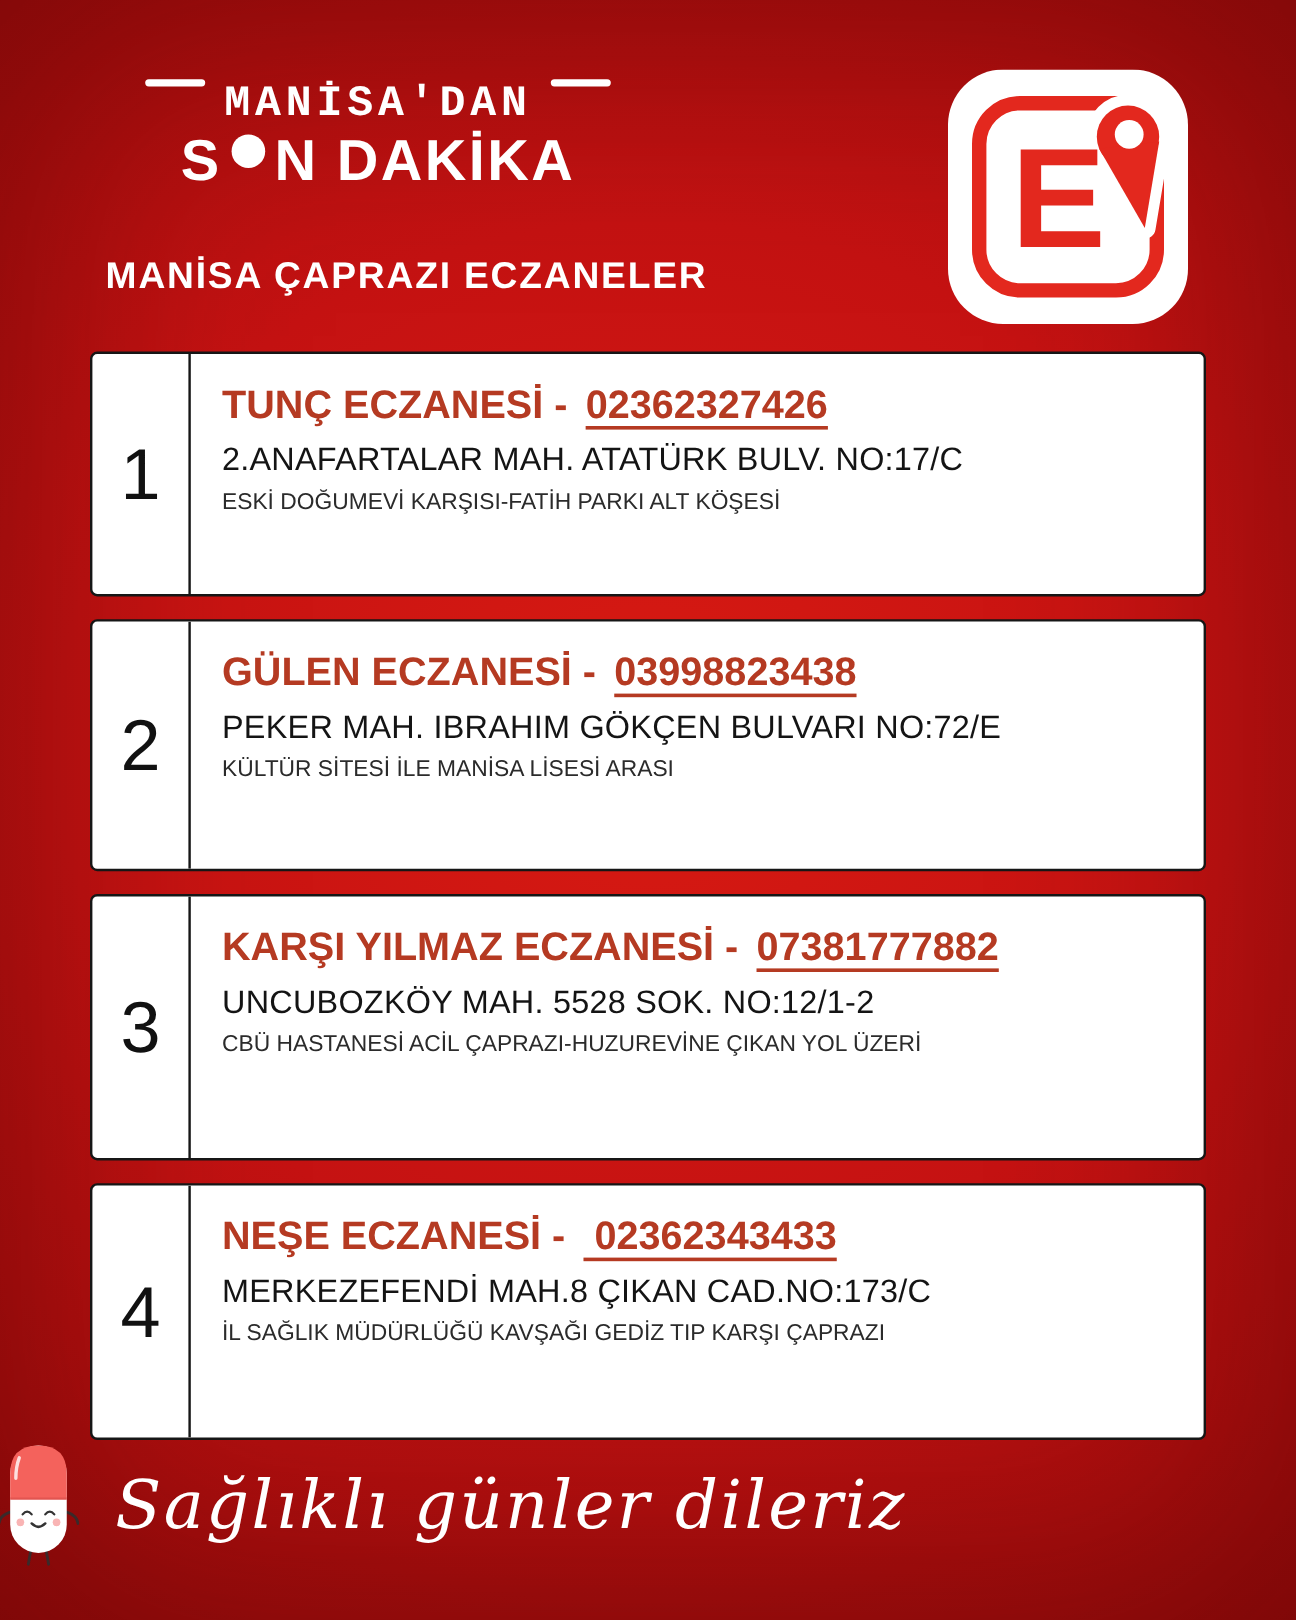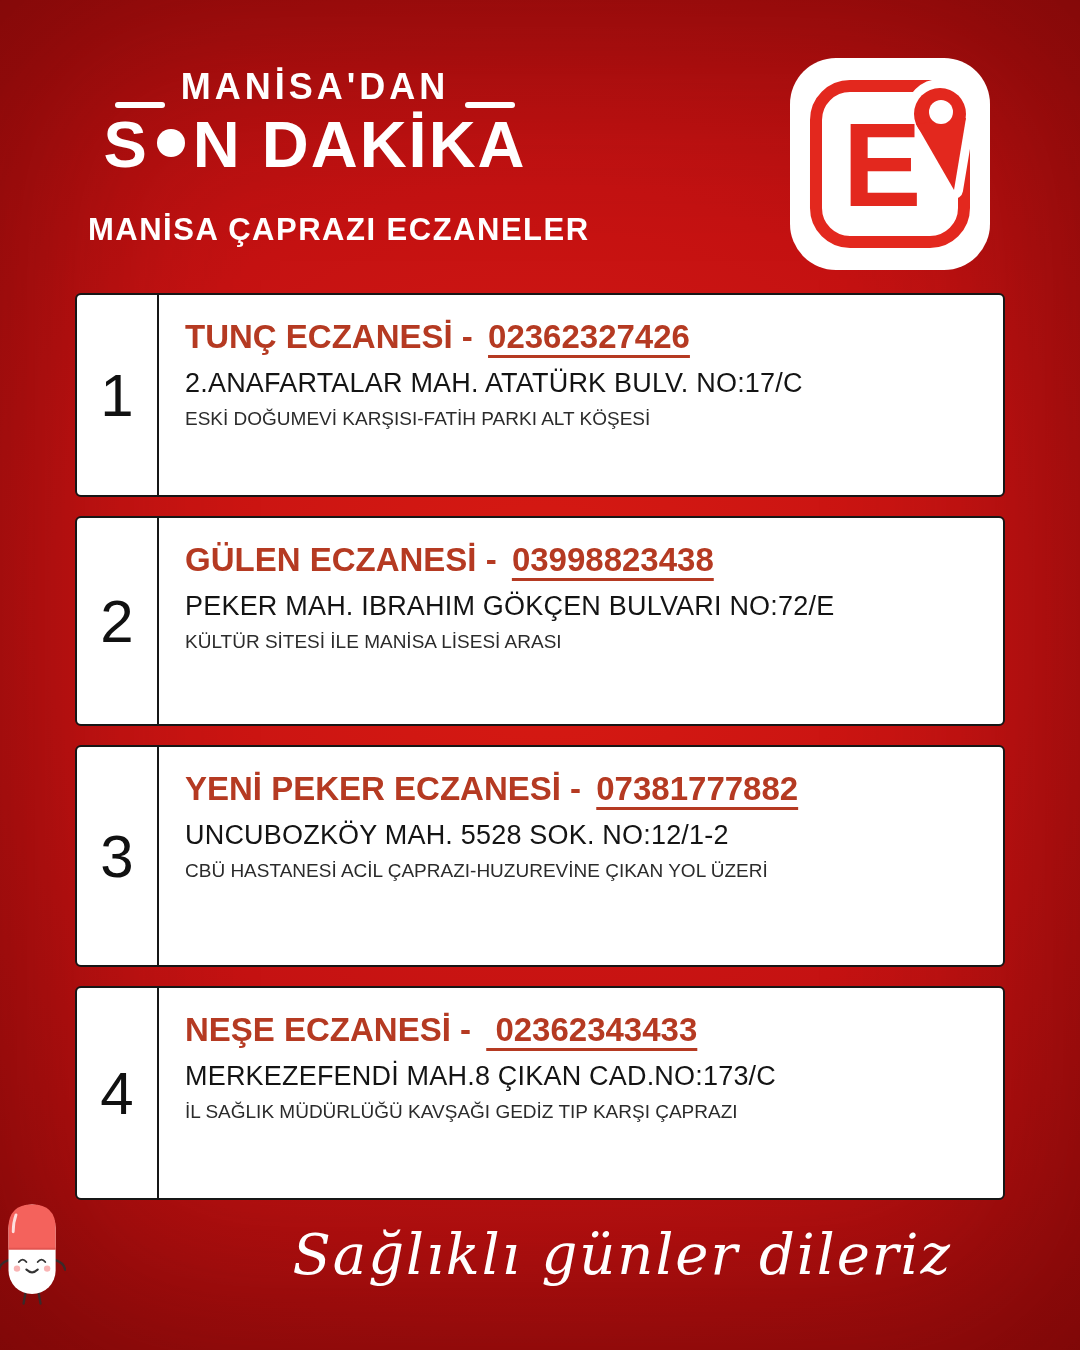--- a/index.html
+++ b/index.html
@@ -7,24 +7,24 @@
   body { font-family:"Liberation Sans", sans-serif; }
 
   .canvas {
     position:relative; width:1080px; height:1350px; overflow:hidden;
     background: radial-gradient(120% 85% at 50% 46%, #d81a12 0%, #c51212 38%, #a60d0d 68%, #860808 100%);
     box-shadow: inset 0 0 200px 40px rgba(60,0,0,0.35);
   }
 
   
   .brand { position:absolute; left:80px; top:66px; width:470px; color:#fff; text-align:center; }
-  .brand-line1 { display:flex; align-items:flex-end; justify-content:center; gap:16px; }
+  .brand-line1 { display:flex; align-items:flex-start; justify-content:center; gap:16px;font-family:Liberation Mono, monospace; }
   .brand-line1 .txt { font-size:36px; font-weight:700; letter-spacing:4px; }
   .dash { width:50px; height:6px; background:#fff; border-radius:3px; flex:0 0 auto; }
-  .brand-line2 { margin-top:4px; font-size:65px; font-weight:700; letter-spacing:2px; line-height:1; white-space:nowrap; }
+  .brand-line2 { margin-top:4px; font-size:48px; font-weight:700; letter-spacing:2px; line-height:1; white-space:nowrap; }
   .o-dot { display:inline-block; width:28px; height:28px; border-radius:50%; background:#fff; vertical-align:10px; margin:0 8px; }
   .subtitle { position:absolute; left:88px; top:212px; color:#fff; font-size:31px; font-weight:700; letter-spacing:1.5px; white-space:nowrap; }
 
   
   .badge { position:absolute; left:790px; top:58px; width:200px; height:212px; }
 
   
   .cards { position:absolute; left:75px; top:293px; width:930px; }
   .card {
     background:#fff; border:2px solid #161616; border-radius:6px;
@@ -43,21 +43,21 @@
   .card-title { color:#b53a22; font-size:33px; font-weight:700; line-height:1.1; white-space:nowrap; }
   .ph-phone {
     margin-left:6px; white-space:pre;
     text-decoration:underline; text-decoration-thickness:3px; text-underline-offset:7px;
   }
   .addr-bold { margin-top:12px; font-size:27px; font-weight:400; color:#141414; line-height:1.25; letter-spacing:0.2px; }
   .addr-detail { margin-top:6px; font-size:19px; font-weight:400; color:#2b2b2b; line-height:1.3; }
   .card:nth-of-type(3) .addr-detail { max-width:650px; }
 
   
-  .footer { position:absolute; left:0; top:1198px; width:952px; display:flex; align-items:center; justify-content:space-between; gap:30px; }
+  .footer { position:absolute; left:0; top:1198px; width:952px; display:flex; align-items:center; justify-content:flex-start; gap:30px; }
   .pill-icon { width:66px; height:112px; flex:0 0 auto; }
   .footer-message {
     color:#fff; font-size:56px; font-style:italic; font-weight:400;
     font-family:"DejaVu Serif", serif; letter-spacing:2px; white-space:nowrap;
   }
 </style>
 </head>
 <body>
 
 <div class="canvas">
@@ -115,21 +115,21 @@
         </div>
         <div class="addr-bold">PEKER MAH. IBRAHIM GÖKÇEN BULVARI NO:72/E</div>
         <div class="addr-detail">KÜLTÜR SİTESİ İLE MANİSA LİSESİ ARASI</div>
       </div>
     </div>
 
     <div class="card">
       <div class="card-number">3</div>
       <div class="card-body">
         <div class="card-title">
-          <span>YENİ PEKER ECZANESİ</span>
+          <span>KARŞI YILMAZ ECZANESİ</span>
           <span>-</span>
           <span class="ph-phone">07381777882</span>
         </div>
         <div class="addr-bold">UNCUBOZKÖY MAH. 5528 SOK. NO:12/1-2</div>
         <div class="addr-detail">CBÜ HASTANESİ ACİL ÇAPRAZI-HUZUREVİNE ÇIKAN YOL ÜZERİ</div>
       </div>
     </div>
 
     <div class="card">
       <div class="card-number">4</div>

